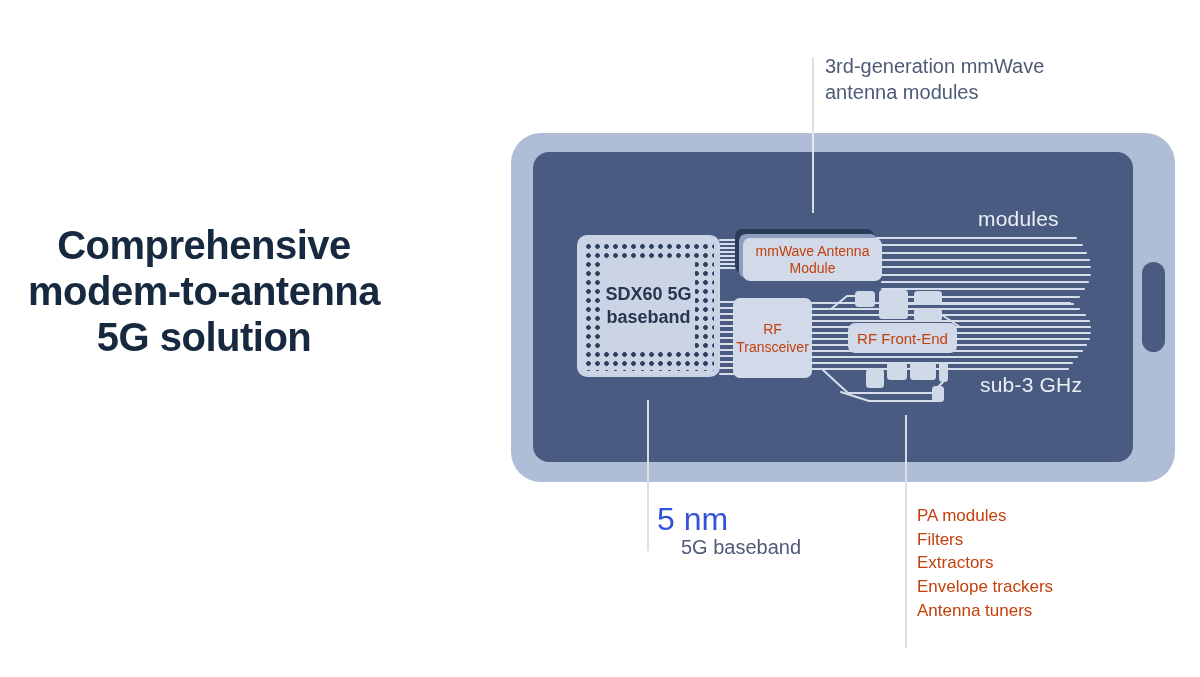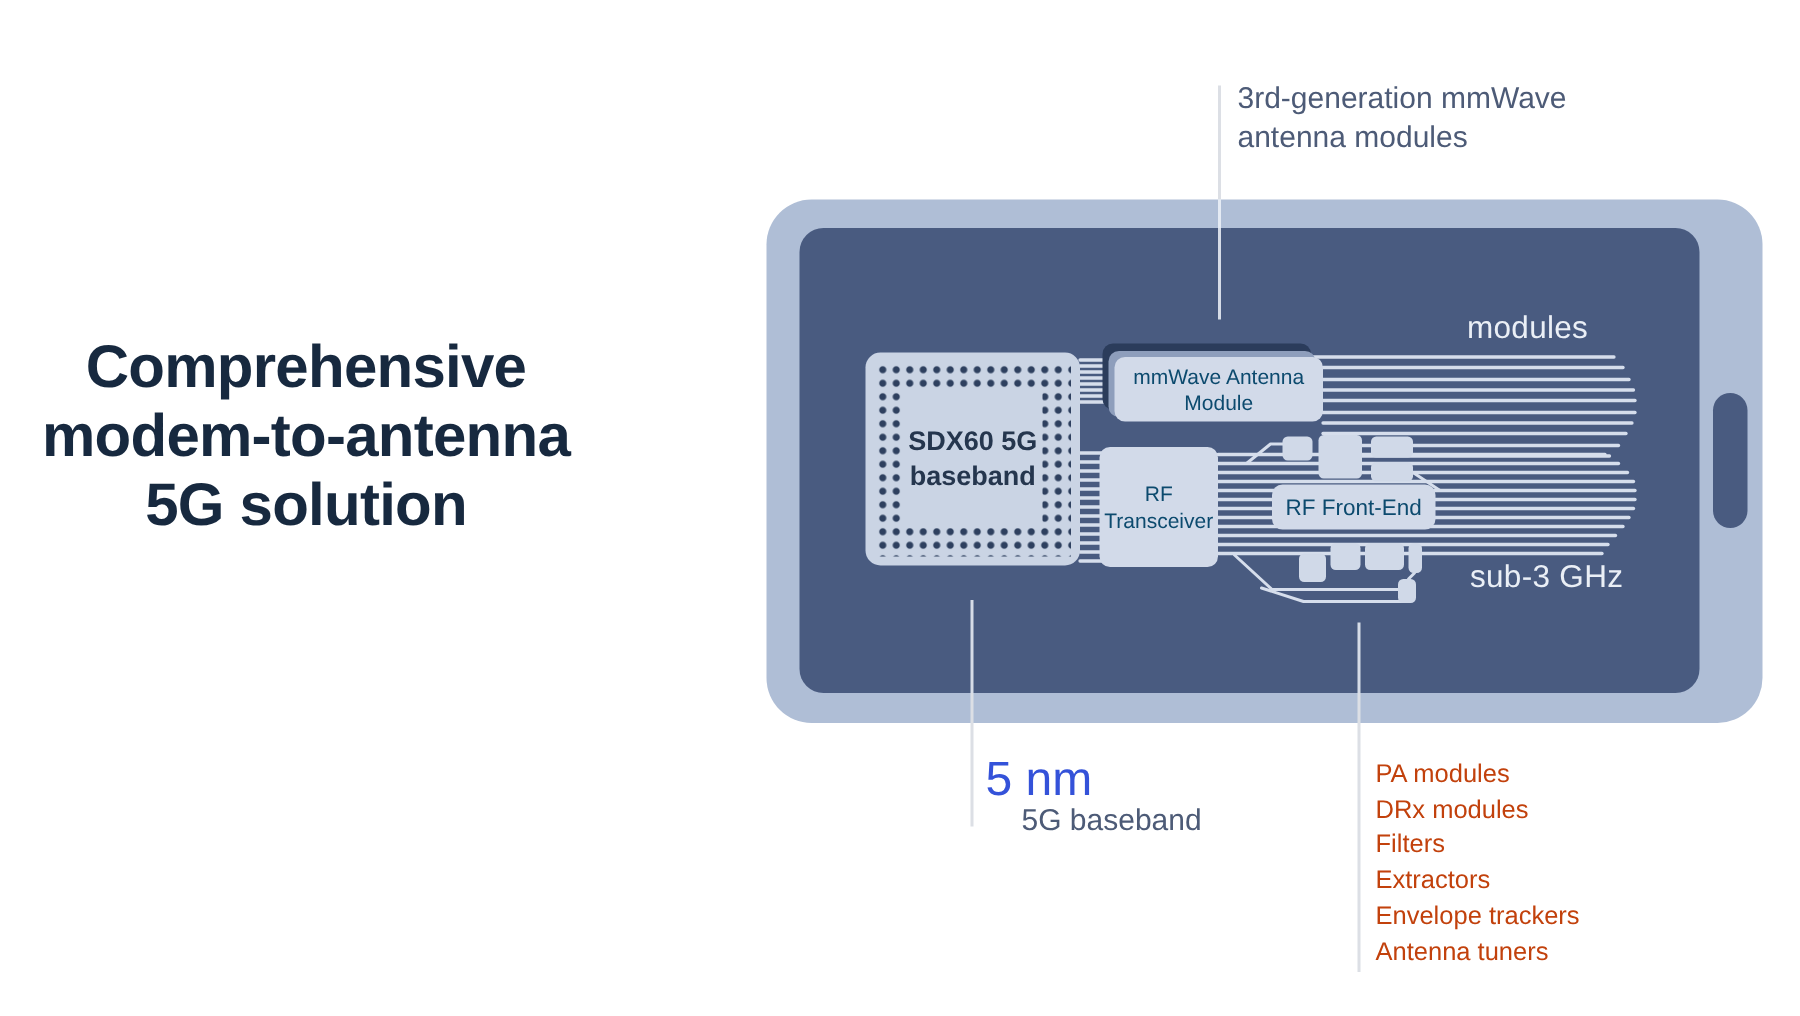--- a/index.html
+++ b/index.html
@@ -69,21 +69,21 @@
     position:absolute;left:202px;top:77px;width:139px;height:44px;
     background:#2B3C5B;border-radius:7px;
   }
   .stack-mid{
     position:absolute;left:206px;top:82px;width:138px;height:44px;
     background:#8E9EBC;border-radius:7px;
   }
   .module{
     position:absolute;background:#D2DAE9;border-radius:7px;
     display:flex;align-items:center;justify-content:center;text-align:center;
-    color:#0c4a6e;
+    color:#c2410c;
   }
   .module-antenna{left:210px;top:86px;width:139px;height:43px;font-size:14px;line-height:17px;}
   .module-transceiver{left:200px;top:146px;width:79px;height:80px;font-size:14px;line-height:18px;}
   .module-frontend{left:315px;top:171px;width:109px;height:30px;font-size:15px;}
   .band-label{
     position:absolute;color:#EAEFF6;font-size:21px;font-weight:500;letter-spacing:0.2px;
   }
   .band-mmwave{left:445px;top:55px;}
   .band-sub6{left:447px;top:221px;}
 </style>
@@ -188,20 +188,19 @@
   <div class="callout-top">
     <div>3rd-generation mmWave</div>
     <div>antenna modules</div>
   </div>
 
   <div class="callout-bl-value">5 nm</div>
   <div class="callout-bl-label">5G baseband</div>
 
   <div class="callout-br">
     <div>PA modules</div>
-    <div>DRx modules</div>
     <div>Filters</div>
     <div>Extractors</div>
     <div>Envelope trackers</div>
     <div>Antenna tuners</div>
   </div>
 
 </div>
 
 </body></html>

